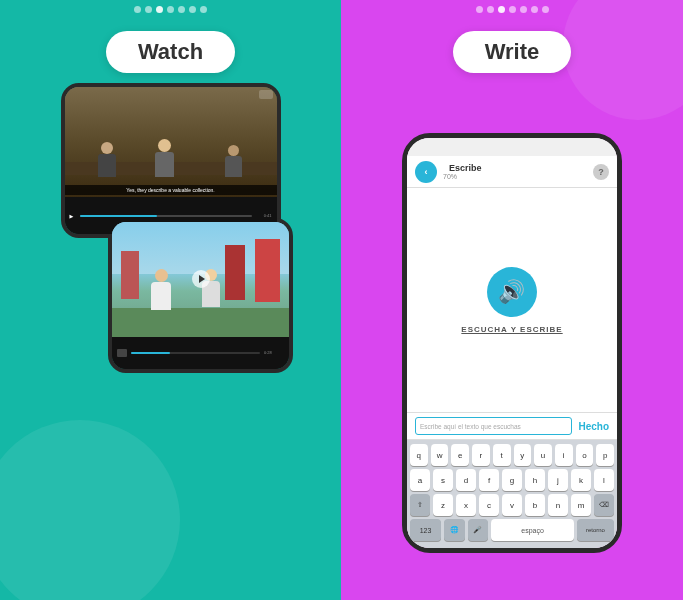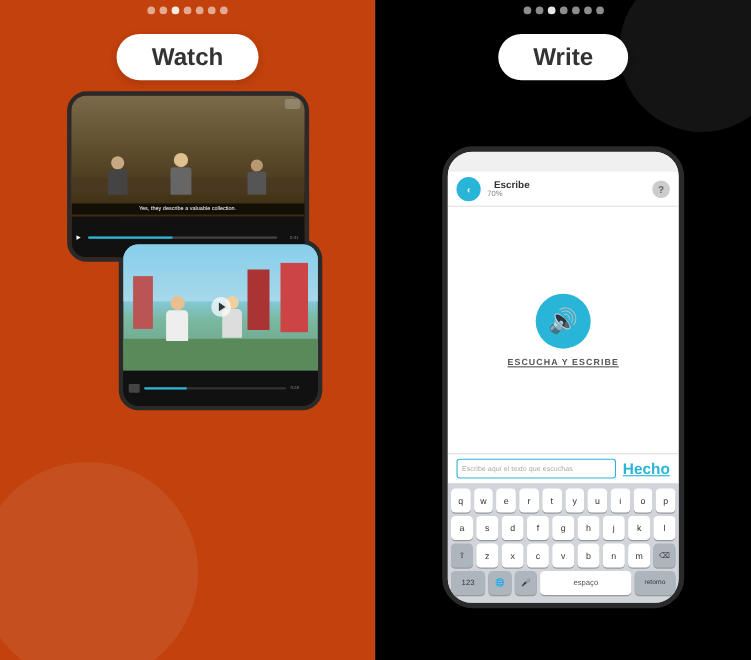--- a/index.html
+++ b/index.html
@@ -9,33 +9,33 @@
       overflow: hidden;
       font-family: -apple-system, BlinkMacSystemFont, 'Helvetica Neue', Arial, sans-serif;
       display: flex;
       flex-direction: row;
     }
 
     
     .left-panel {
       width: 341px;
       height: 600px;
-      background: #c2410c;
+      background: #14b8a6;
       display: flex;
       flex-direction: column;
       align-items: center;
       position: relative;
       overflow: hidden;
     }
 
     
     .right-panel {
       width: 342px;
       height: 600px;
-      background: #000000;
+      background: #d946ef;
       display: flex;
       flex-direction: column;
       align-items: center;
       position: relative;
       overflow: hidden;
     }
 
     
     .section-label {
       margin-top: 18px;
@@ -330,24 +330,23 @@
       border-radius: 3px;
       font-size: 7px;
       color: #aaa;
       padding: 0 4px;
       display: flex;
       align-items: center;
     }
 
     .hecho-btn {
       margin-left: 6px;
-      font-size: 14px;
+      font-size: 10px;
       font-weight: 700;
       color: #29b5d8;
-      text-decoration: underline;
     }
 
     
     .keyboard {
       background: #d1d5db;
       padding: 4px 3px;
     }
 
     .key-row {
       display: flex;

